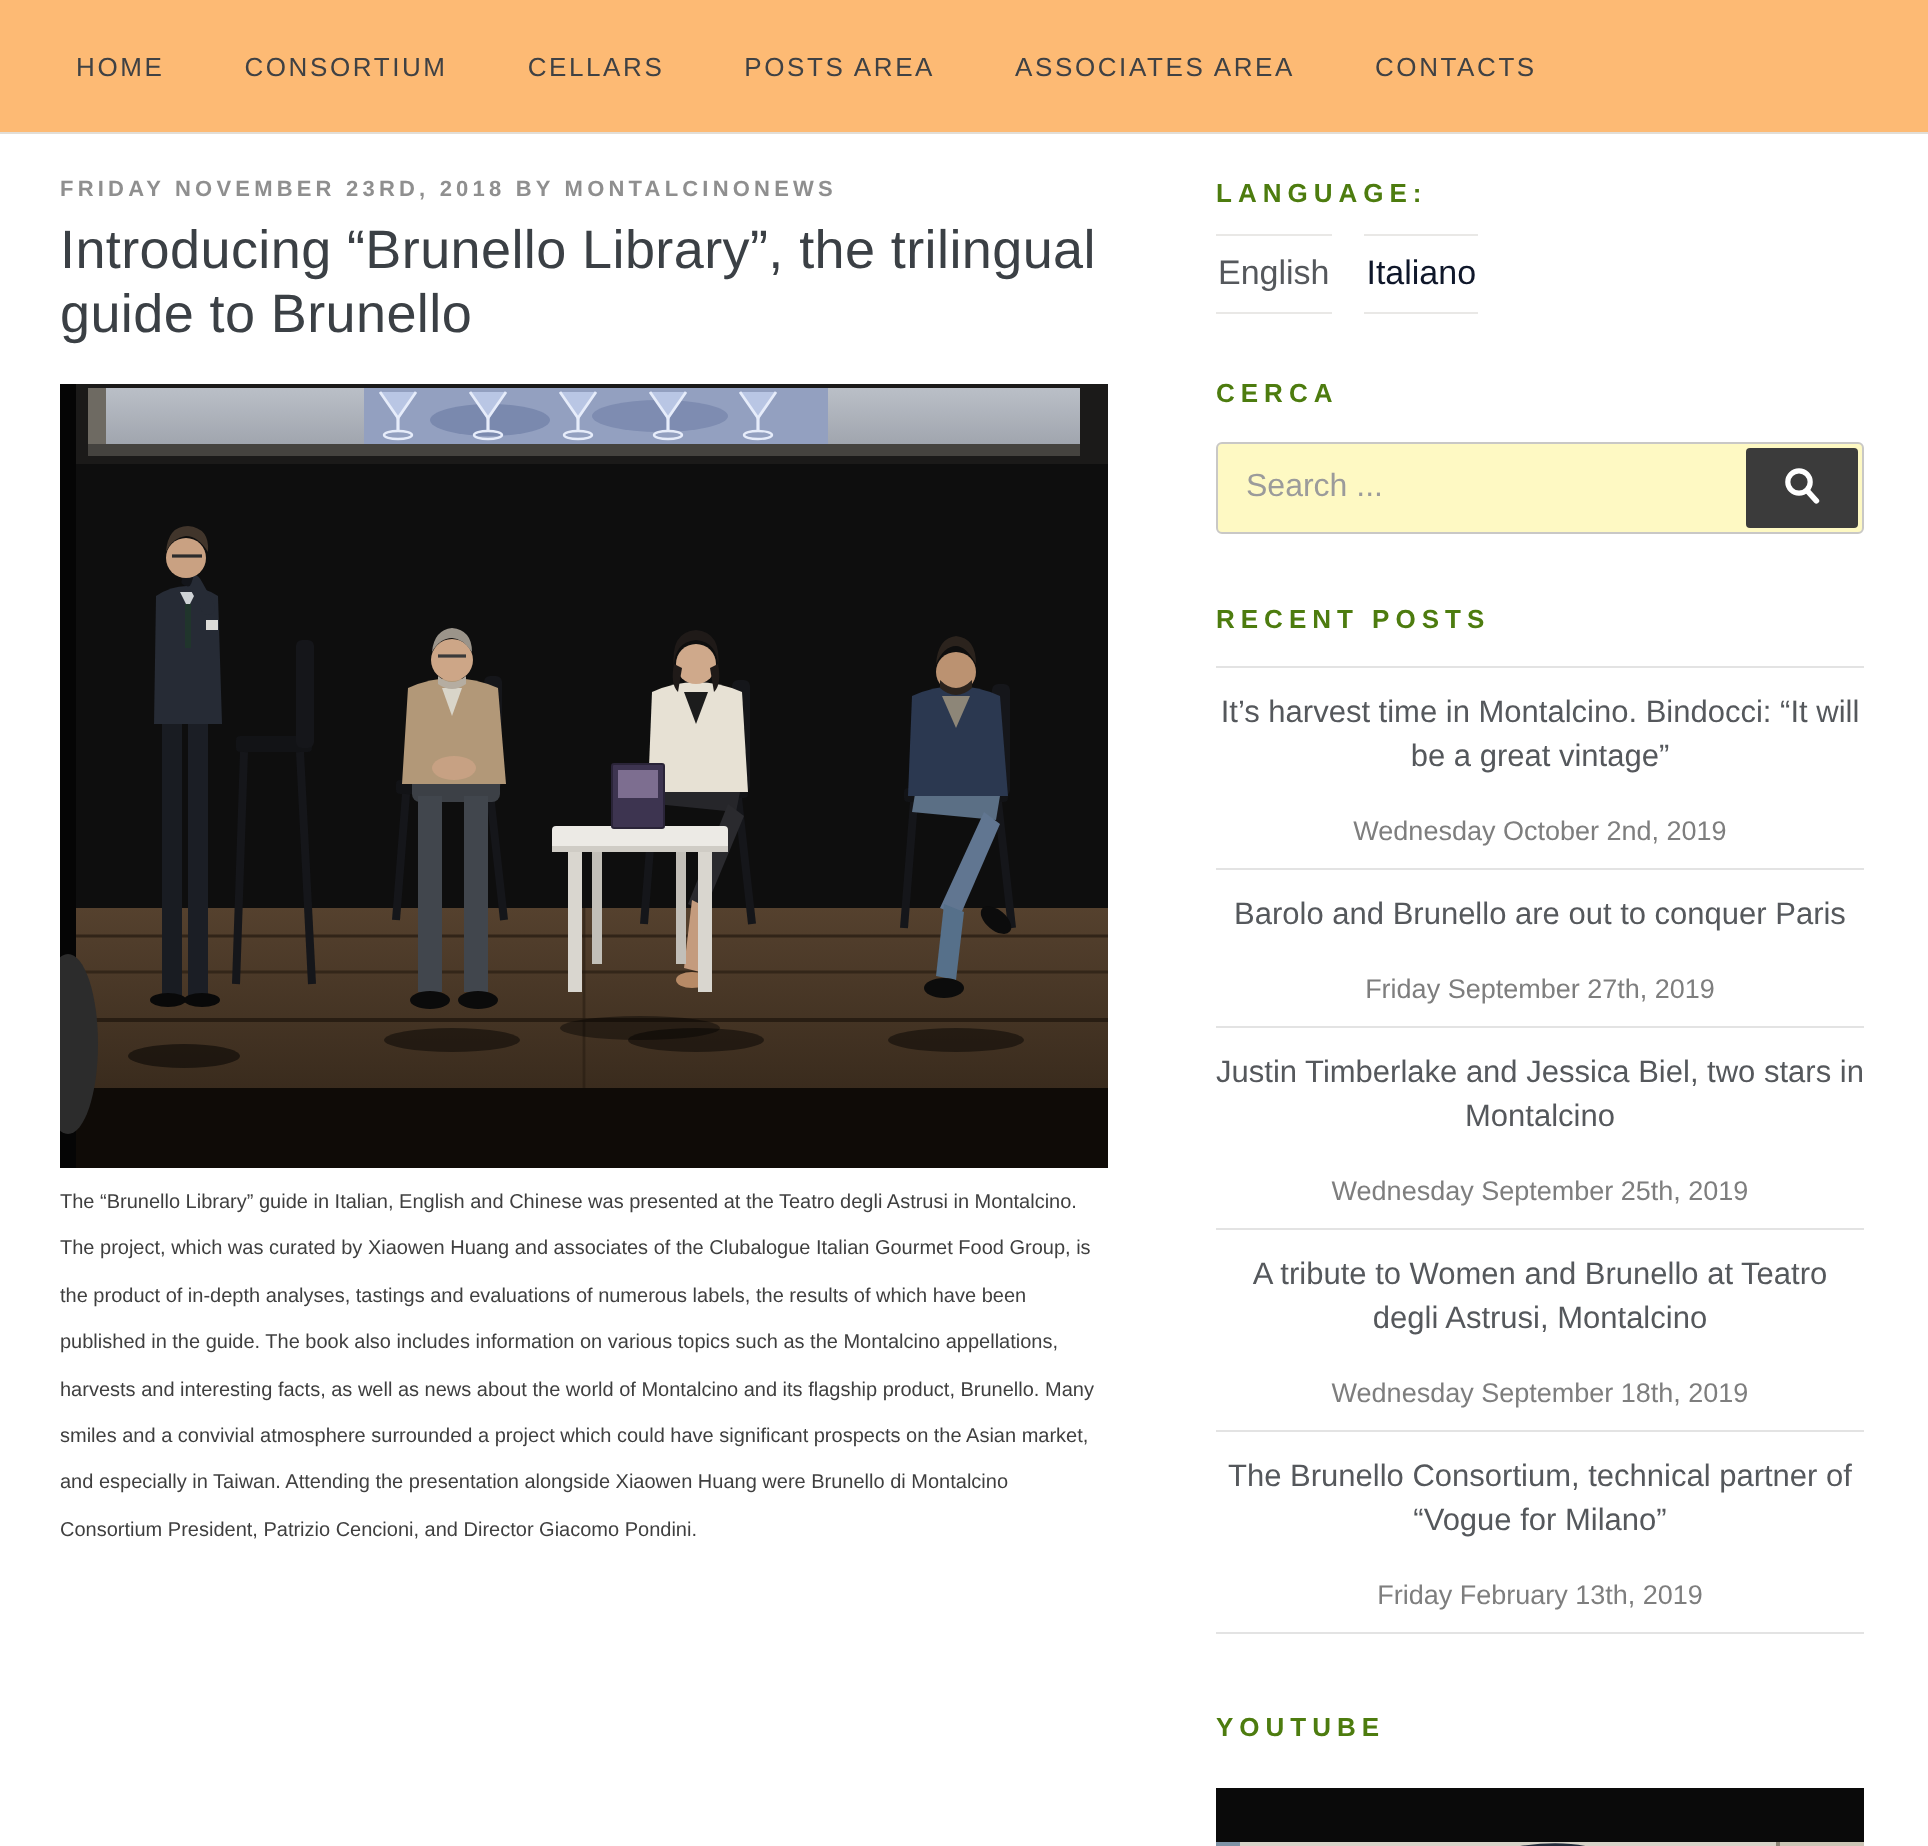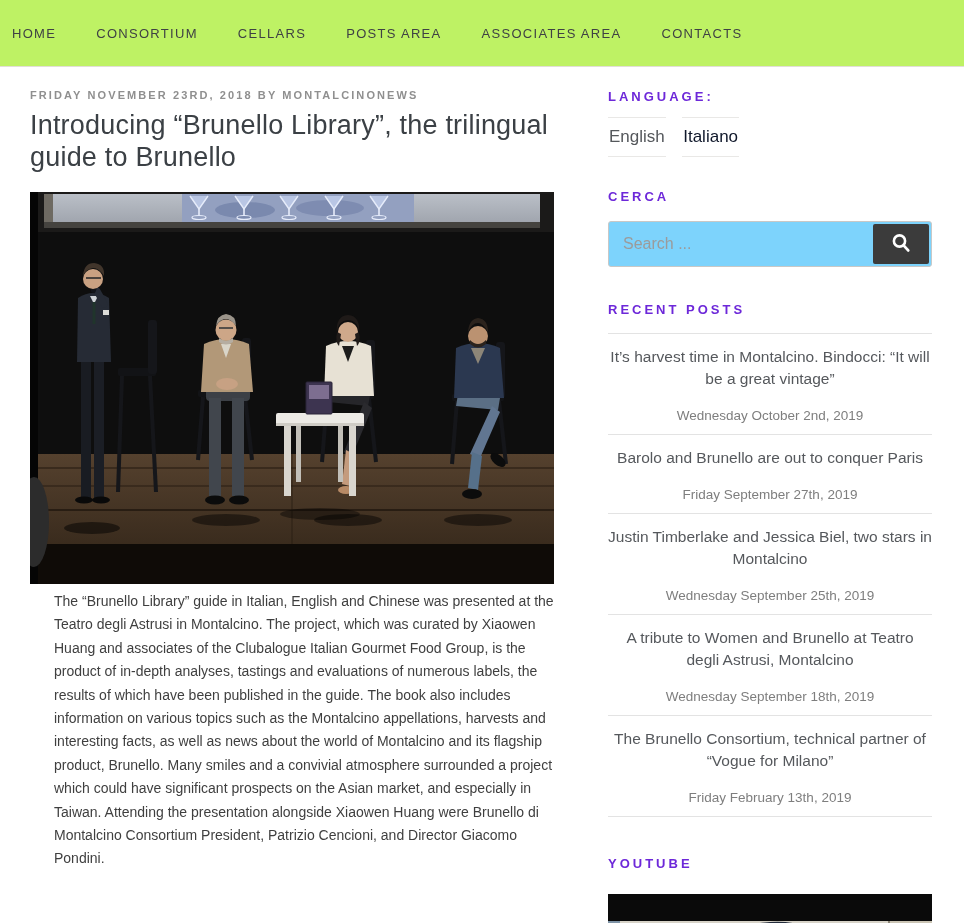--- a/index.html
+++ b/index.html
@@ -6,25 +6,25 @@
   html,body { width:964px; height:923px; }
   body {
     background:#ffffff;
     font-family:"Liberation Sans", sans-serif;
     overflow:hidden;
     position:relative;
   }
   
   .site-nav {
     height:67px;
-    background:#bef264;
+    background:#fdba74;
     border-bottom:1px solid #e2ded7;
     display:flex;
     align-items:center;
-    padding:0 12px;
+    padding:0 38px;
     gap:40px;
   }
   .nav-item {
     font-size:13px;
     letter-spacing:1.3px;
     color:#3f4144;
     text-decoration:none;
     cursor:pointer;
     white-space:nowrap;
   }
@@ -51,32 +51,31 @@
     font-size:27px;
     line-height:32px;
     font-weight:400;
     color:#3b4045;
     letter-spacing:0.2px;
   }
   .photo-wrap { width:524px; height:392px; line-height:0; }
   .photo-wrap svg { width:100%; height:100%; display:block; }
   .post-body {
     margin-top:6px;
-    font-size:14px;
+    font-size:10px;
     line-height:23.4px;
     color:#3f3f3f;
-    margin-left:24px;
   }
 
   
   .widget-title {
     font-size:13px;
     font-weight:700;
     letter-spacing:3px;
-    color:#6d28d9;
+    color:#4d7c0f;
   }
   .w-language { margin-top:22px; }
   .lang-row { margin-top:13px; }
   .lang-item {
     display:inline-block;
     padding:9px 1px;
     margin-right:12px;
     border-top:1px solid #e9e8e6;
     border-bottom:1px solid #e9e8e6;
     font-size:17px;
@@ -90,21 +89,21 @@
   .search-form { margin-top:17px; position:relative; width:324px; }
   .search-input {
     width:100%; height:46px;
     border:1px solid #c9c8c6;
     border-radius:3px;
     padding:0 66px 0 14px;
     font-size:16px;
     color:#6a6a6a;
     font-family:"Liberation Sans", sans-serif;
     outline:none;
-    background:#7dd3fc;
+    background:#fef9c3;
   }
   .search-input::placeholder { color:#9b9b9b; }
   .search-btn {
     position:absolute;
     top:3px; right:3px;
     width:56px; height:40px;
     background:#3b3b3b;
     border:none;
     border-radius:2px;
     cursor:pointer;

